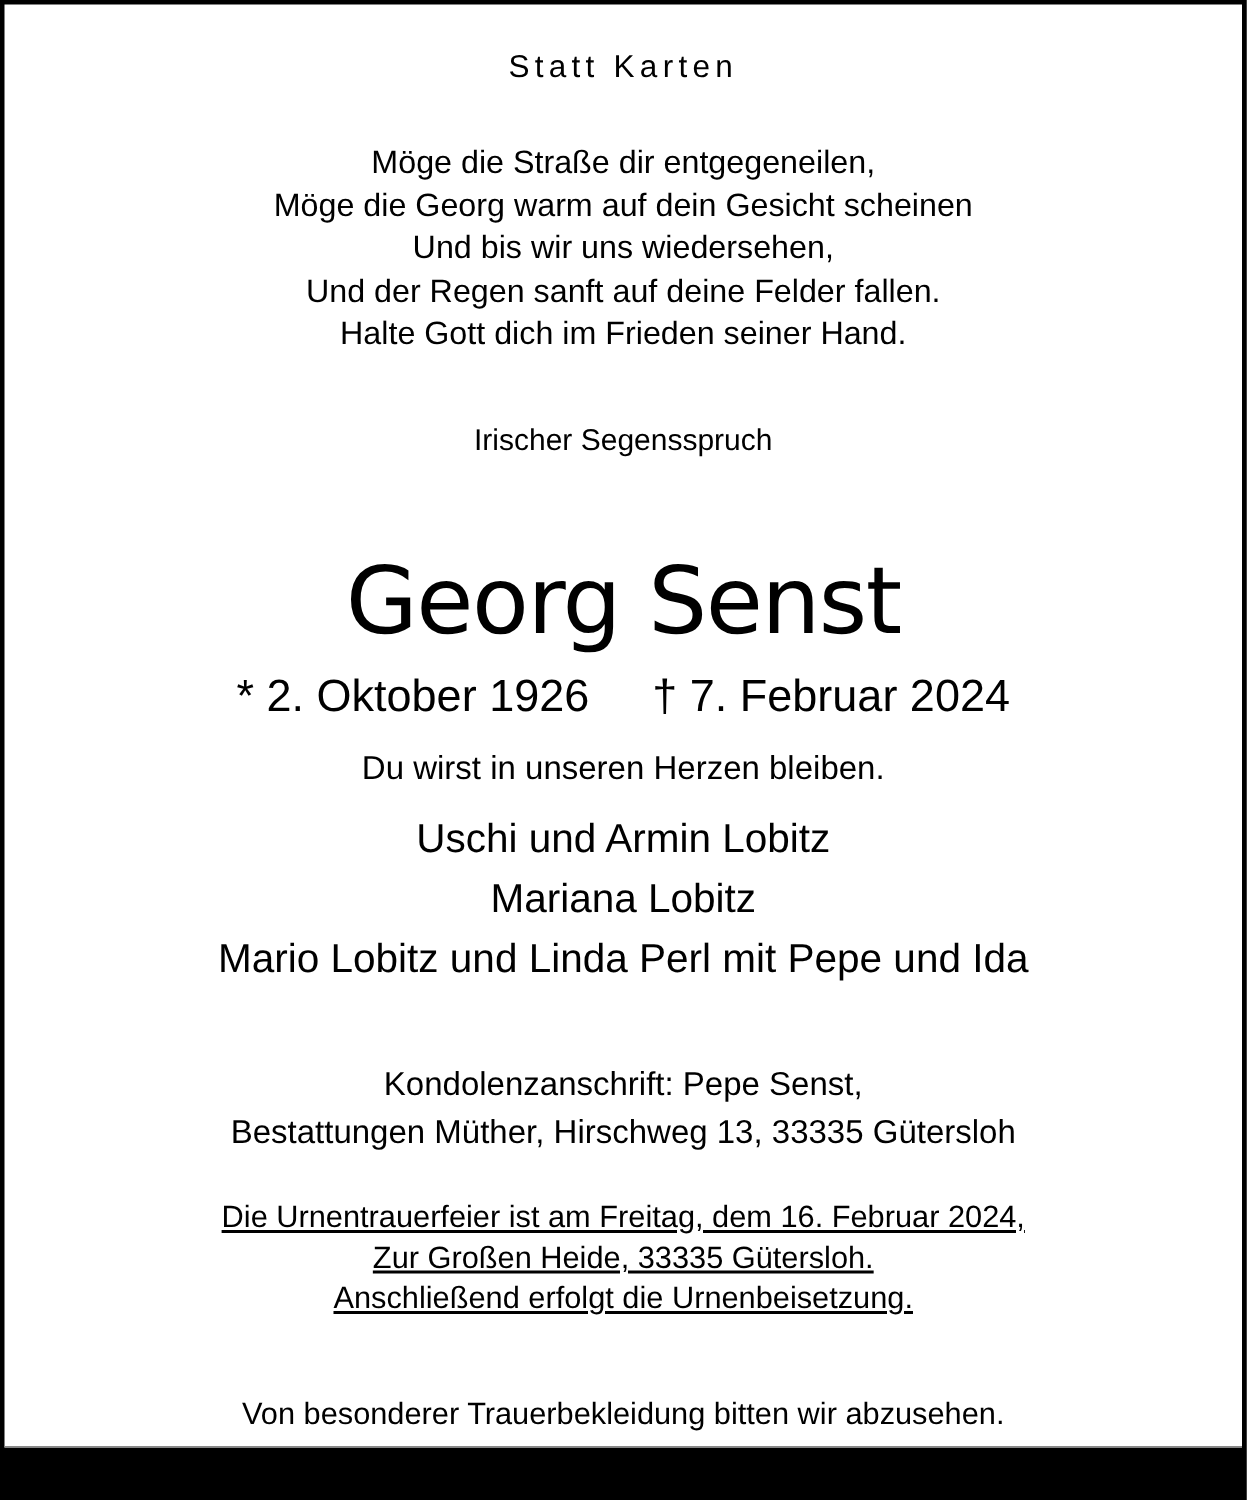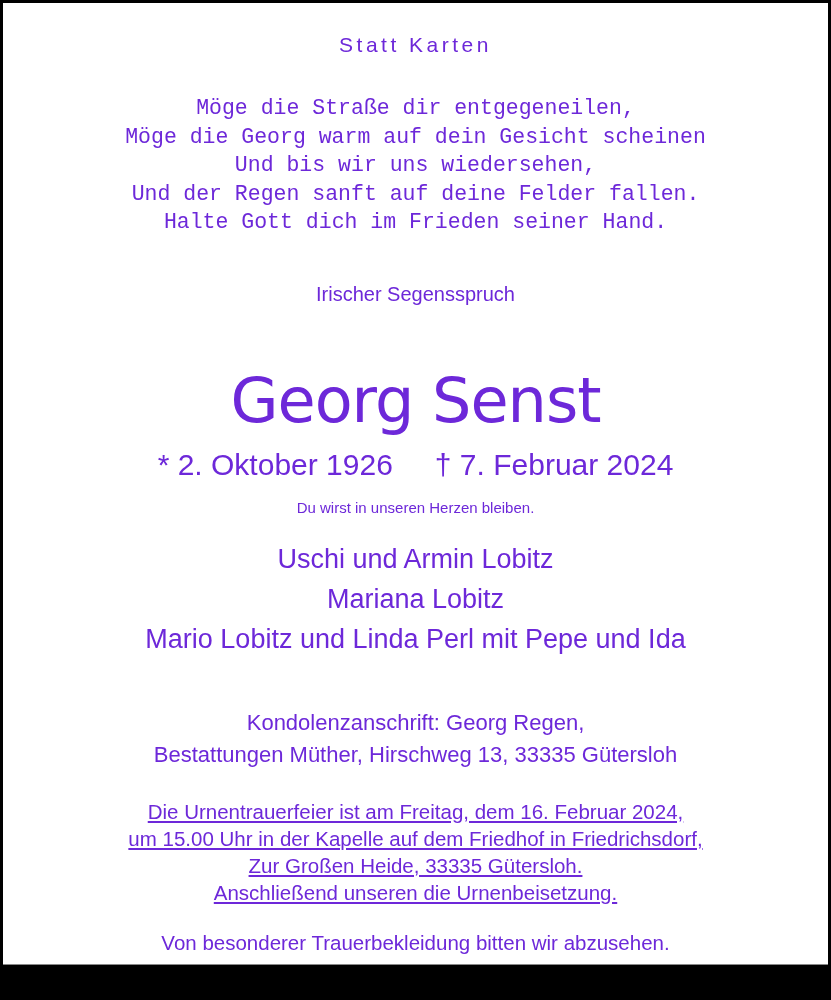--- a/index.html
+++ b/index.html
@@ -1,30 +1,30 @@
 <!DOCTYPE html>
 <html><head>
 <meta charset="utf-8">
 <style>
   html, body { margin: 0; padding: 0; background: #000; }
   body { width: 831px; height: 1000px; position: relative; overflow: hidden; }
   .card {
     position: absolute; left: 3px; top: 3px; width: 825px; height: 961px;
     background: #fff; border-bottom: 1px solid #888;
     font-family: "Liberation Sans", "DejaVu Sans", sans-serif;
-    color: #6d28d9; text-align: center;
+    color: #000000; text-align: center;
   }
   .abs { position: absolute; left: 0; right: 0; white-space: nowrap; }
   .header { top: 30px; font-size: 21px; letter-spacing: 3.5px; }
-  .verse { top: 91px; font-size: 21.5px; line-height: 28.5px; font-family: Liberation Mono, monospace; }
+  .verse { top: 91px; font-size: 21.5px; line-height: 28.5px; }
   .source { top: 280px; font-size: 20px; text-align: center; }
   .name { top: 334px; font-size: 62px; font-family: "DejaVu Sans", sans-serif; font-weight: normal; letter-spacing: -1px; margin-top: 27px; }
   .dates { top: 424px; font-size: 30px; margin-top: 21px; }
   .dates .gap { display: inline-block; width: 42px; }
-  .tribute { top: 496px; font-size: 15px; }
+  .tribute { top: 496px; font-size: 22px; }
   .mourners { top: 536px; font-size: 27px; line-height: 40px; }
   .condolence { top: 704px; font-size: 22px; line-height: 32px; }
   .ceremony { top: 795px; font-size: 20.5px; line-height: 27px; text-decoration: underline; }
   .closing { top: 928px; font-size: 20.5px; }
 </style>
 </head>
 <body>
 
 <div class="card">
   <div class="abs header">Statt Karten</div>
@@ -46,25 +46,24 @@
 
   <div class="abs tribute">Du wirst in unseren Herzen bleiben.</div>
 
   <div class="abs mourners">
     <div>Uschi und Armin Lobitz</div>
     <div>Mariana Lobitz</div>
     <div>Mario Lobitz und Linda Perl mit Pepe und Ida</div>
   </div>
 
   <div class="abs condolence">
-    <div>Kondolenzanschrift: Georg Regen,</div>
+    <div>Kondolenzanschrift: Pepe Senst,</div>
     <div>Bestattungen Müther, Hirschweg 13, 33335 Gütersloh</div>
   </div>
 
   <div class="abs ceremony">
     <div>Die Urnentrauerfeier ist am Freitag, dem 16. Februar 2024,</div>
-    <div>um 15.00 Uhr in der Kapelle auf dem Friedhof in Friedrichsdorf,</div>
     <div>Zur Großen Heide, 33335 Gütersloh.</div>
-    <div>Anschließend unseren die Urnenbeisetzung.</div>
+    <div>Anschließend erfolgt die Urnenbeisetzung.</div>
   </div>
 
   <div class="abs closing">Von besonderer Trauerbekleidung bitten wir abzusehen.</div>
 </div>
 
 </body></html>

